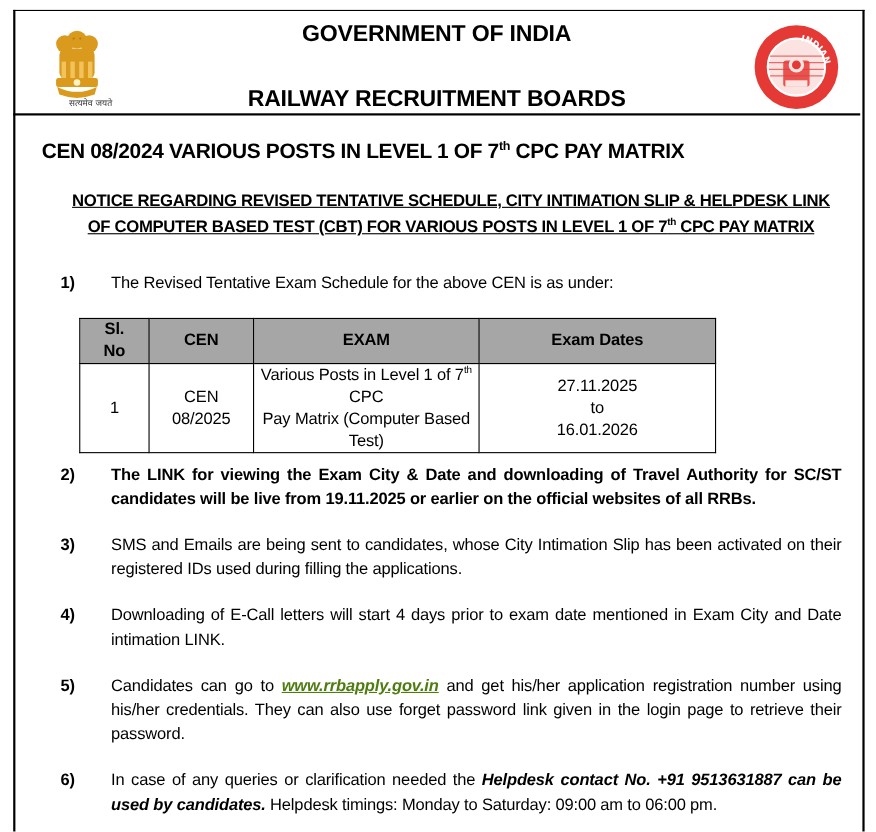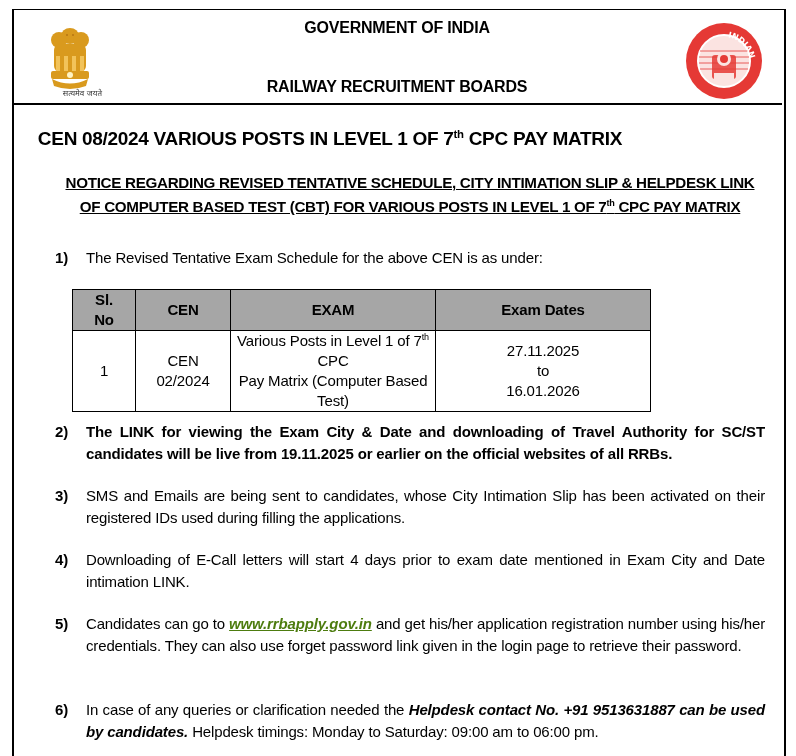--- a/index.html
+++ b/index.html
@@ -16,37 +16,37 @@
     border-bottom: 2px solid #000;
   }
   .emblem { position: absolute; left: 30px; top: 17px; width: 56px; height: 74px; }
   .emblem-caption {
     position: absolute; left: 28px; top: 78px; width: 62px; text-align: right;
     font-size: 8px; color: #333; font-family: "DejaVu Sans", sans-serif;
   }
   .ir-logo { position: absolute; left: 672px; top: 12px; width: 80px; height: 80px; }
   .hdr-line {
     position: absolute; left: 0; width: 770px; text-align: center;
-    font-weight: bold; font-size: 16px; letter-spacing: -0.2px;
+    font-weight: bold; font-size: 21px; letter-spacing: -0.2px;
   }
   .title {
     position: absolute; left: 0; width: 660px; top: 128px; text-align: center;
     font-weight: bold; font-size: 19px; letter-spacing: -0.3px;
   }
   .subtitle {
     position: absolute; left: 0; width: 796px; text-align: center;
     font-weight: bold; font-size: 15.2px; text-decoration: underline; letter-spacing: -0.3px; margin-left: 12px;
   }
   sup { font-size: 0.6em; vertical-align: super; line-height: 0; }
   .item {
     position: absolute; left: 55px; width: 710px; font-size: 15px; line-height: 22px;
     letter-spacing: -0.15px;
   }
   .item .num { position: absolute; left: 0; top: 0; font-weight: bold; }
-  .item .txt { margin-left: 31px; text-align: justify; }
+  .item .txt { margin-left: 46px; text-align: justify; }
   .bold { font-weight: bold; }
   .bi { font-weight: bold; font-style: italic; }
   .link { font-weight: bold; font-style: italic; text-decoration: underline; color: #4d7c0f; }
   table.sched {
     position: absolute; left: 72px; top: 289px; border-collapse: collapse;
     font-size: 15px; letter-spacing: -0.15px;
   }
   table.sched th, table.sched td {
     border: 1.5px solid #000; text-align: center; padding: 0 4px; line-height: 20px;
   }
@@ -120,21 +120,21 @@
     <tr>
       <th style="width:54px"><span>Sl.</span><br><span>No</span></th>
       <th style="width:86px">CEN</th>
       <th style="width:196px">EXAM</th>
       <th style="width:206px">Exam Dates</th>
     </tr>
   </thead>
   <tbody>
     <tr>
       <td>1</td>
-      <td>CEN 02/2024</td>
+      <td>CEN 08/2025</td>
       <td><span>Various Posts in Level 1 of 7</span><sup>th</sup><span> CPC</span><br><span>Pay Matrix (Computer Based Test)</span></td>
       <td><span>27.11.2025</span><br><span>to</span><br><span>16.01.2026</span></td>
     </tr>
   </tbody>
 </table>
 
 <div class="item" style="top:421px">
   <span class="num">2)</span>
   <div class="txt bold">The LINK for viewing the Exam City &amp; Date and downloading of Travel Authority for SC/ST candidates will be live from 19.11.2025 or earlier on the official websites of all RRBs.</div>
 </div>

